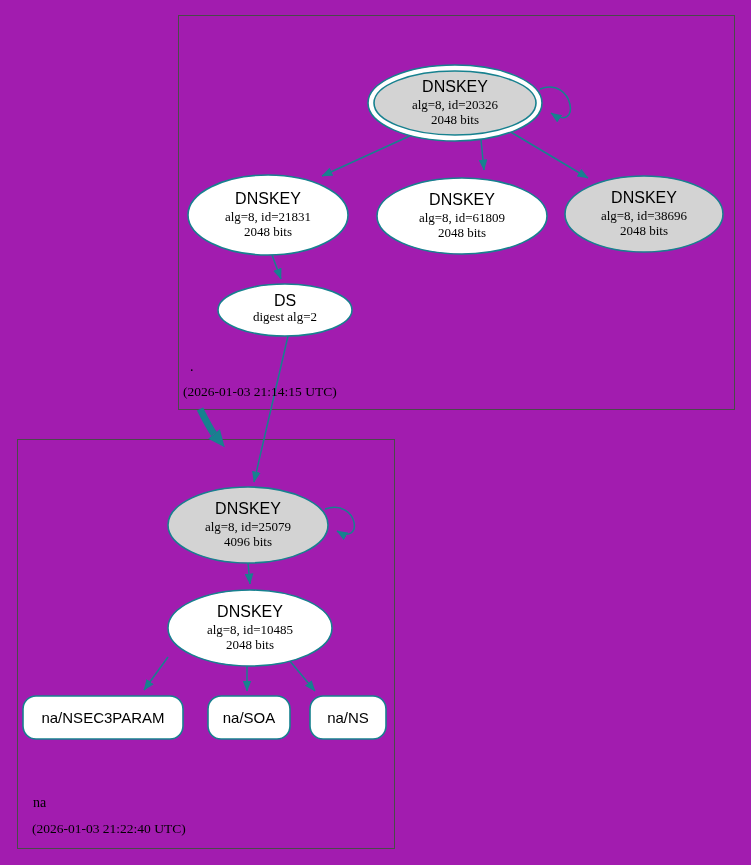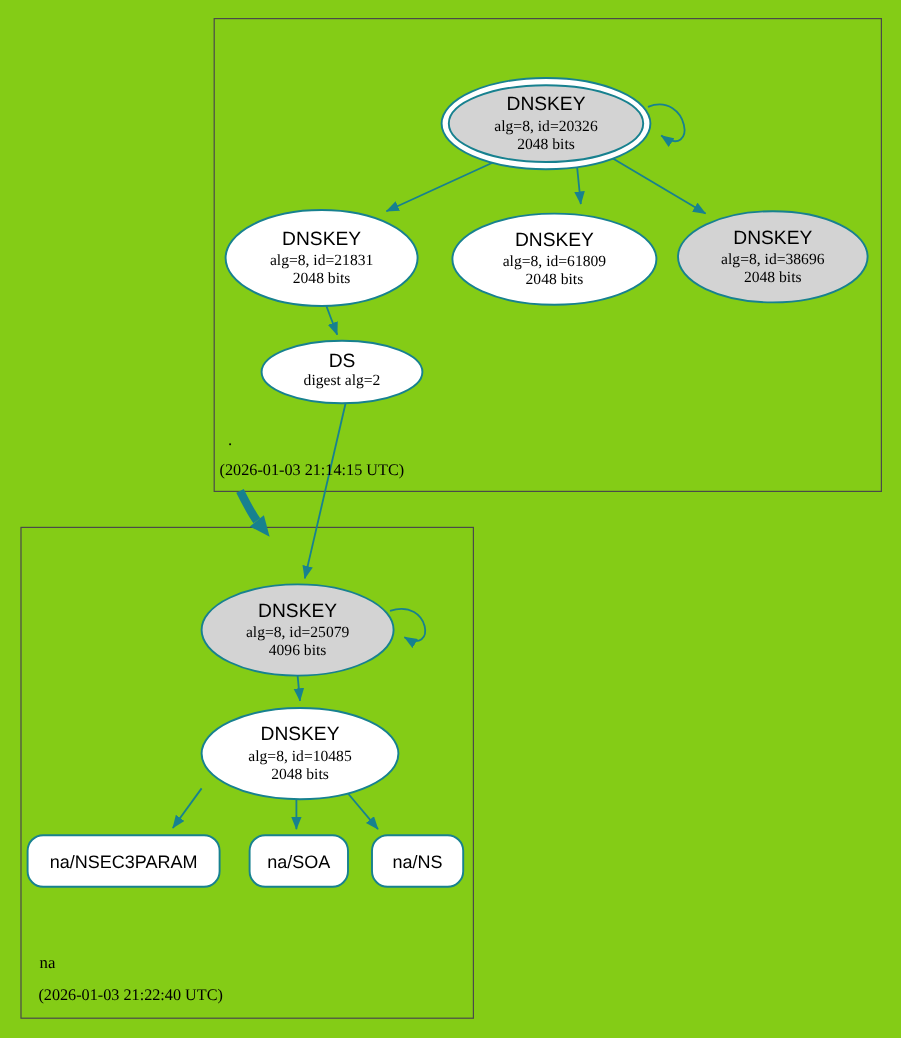--- a/index.html
+++ b/index.html
@@ -1,19 +1,19 @@
 <!DOCTYPE html>
 <html><head>
 <meta charset="utf-8">
 <style>
   html,body{margin:0;padding:0;background:#ffffff;}
   .canvas{
     position:relative;
     width:751px;height:865px;
-    background:#84cc16;
+    background:#a21caf;
     font-family:"Liberation Serif", serif;
   }
   svg{display:block;}
   .zonebox{fill:none;stroke:#4a4a4a;stroke-width:1;}
   .edge{fill:none;stroke:#17818f;stroke-width:1.5;}
   .edge-thick{fill:none;stroke:#17818f;stroke-width:7;}
   .arrowfill{fill:#17818f;stroke:none;}
   .node-ellipse{stroke:#17818f;stroke-width:1.6;}
   .fill-white{fill:#ffffff;}
   .fill-gray{fill:#d3d3d3;}

